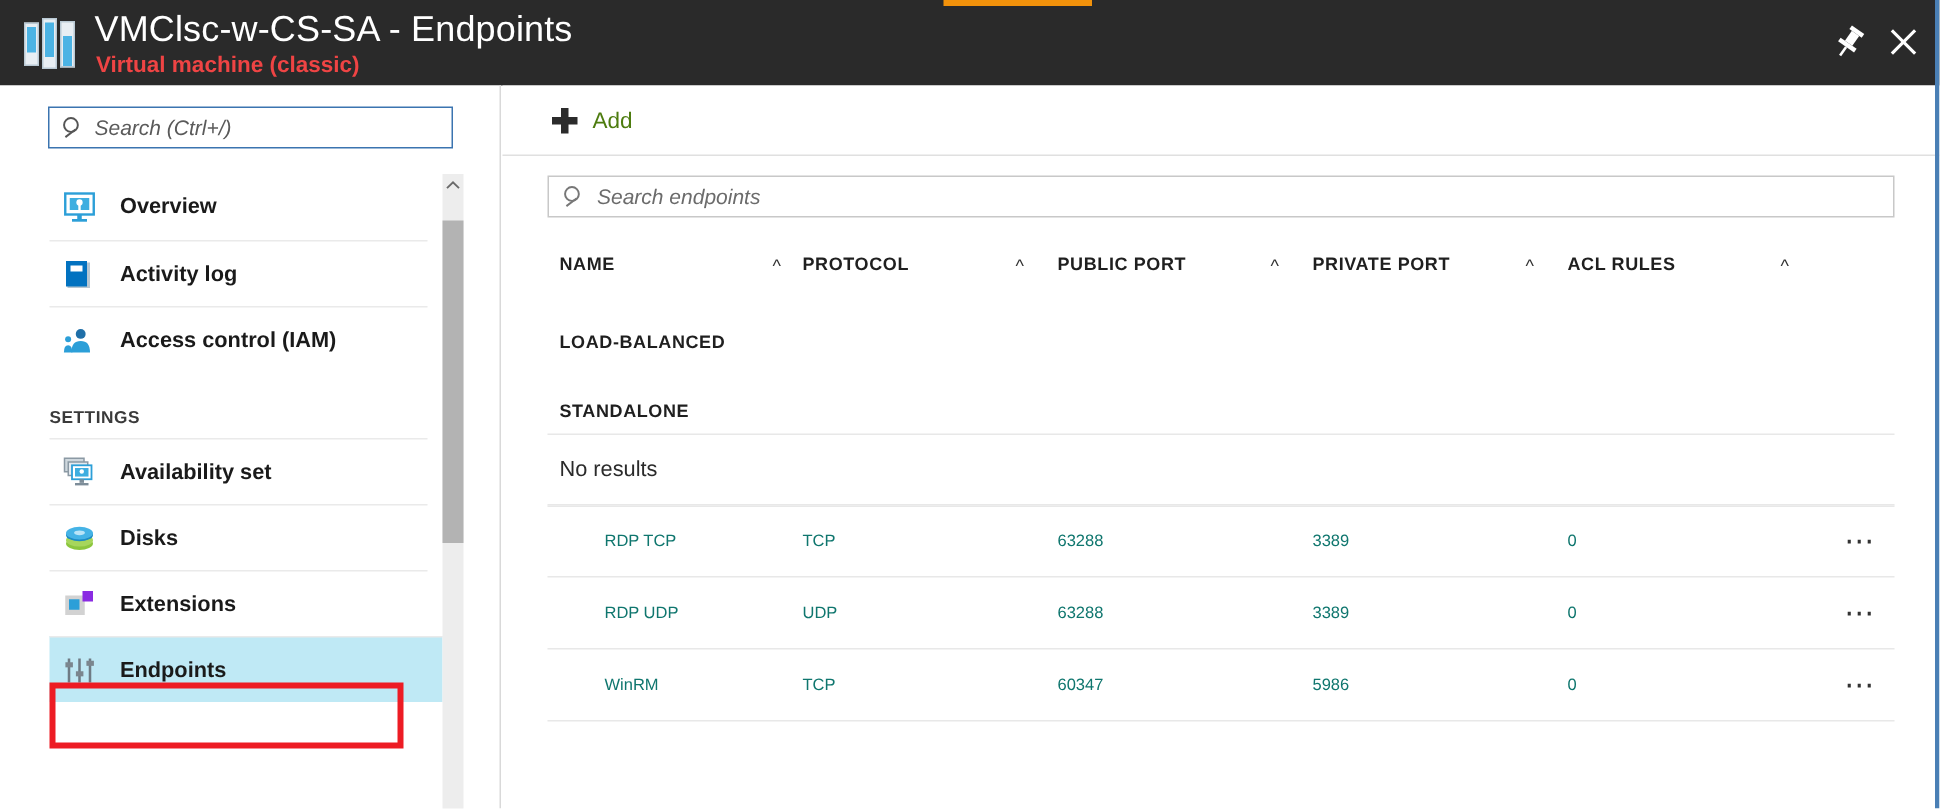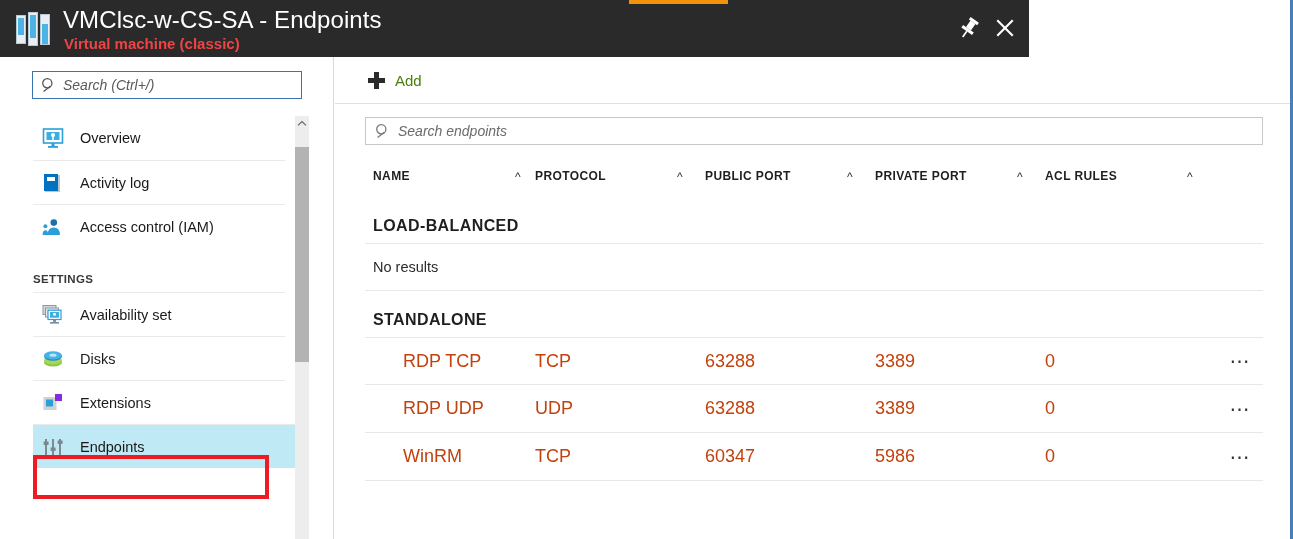--- a/index.html
+++ b/index.html
@@ -13,21 +13,21 @@
 
   
   .accent-bar {
     position: absolute; left: 629px; top: 0; width: 99px; height: 4px;
     background: #f2920b;
     z-index: 5;
   }
 
   
   .header {
-    position: absolute; left: 0; top: 0; width: 1029px; height: 57px;
+    position: absolute; left: 0; top: 0; width: 1293px; height: 57px;
     background: #2a2a2a;
   }
   .header-inner { position: relative; width: 100%; height: 100%; }
 
   .vm-icon {
     position: absolute; left: 14px; top: 11px; width: 40px; height: 36px;
   }
   .vm-icon .bar {
     position: absolute; width: 10px; border: 1px solid #b9c9d4; background: #e8eef3;
   }
@@ -76,21 +76,21 @@
   }
   .nav-search input::placeholder { color: #5a5a5a; font-style: italic; opacity: 1; }
 
   .nav-list {
     position: absolute; left: 0; top: 59px; width: 334px; height: 423px;
     overflow: hidden;
   }
   .nav-item {
     position: relative; height: 44px; margin-left: 33px; width: 252px;
     border-top: 1px solid #eaeaea;
-    display: flex; align-items: center; cursor: pointer;
+    display: flex; align-items: center; cursor: pointer; font-weight: bold;
   }
   .nav-item.first { border-top: 0; }
   .nav-item .ic {
     width: 22px; height: 22px; margin-left: 9px; margin-right: 16px;
     position: relative; flex: 0 0 auto;
   }
   .nav-item .lbl { font-size: 14.5px; color: #1a1a1a; white-space: nowrap; }
   .nav-item.selected { background: #bfe9f5; width: 262px; }
 
   .nav-group {
@@ -162,34 +162,34 @@
   .hdr-row { height: 42px; }
   .hdr-row .cell {
     font-size: 12px; font-weight: 700; color: #1f1f1f; letter-spacing: .4px;
     position: relative;
   }
   .hdr-row .chev {
     position: absolute; top: 1px; font-size: 12px; color: #333; font-weight: 400;
   }
   .sect-row { height: 46px; align-items: flex-end; padding-bottom: 8px; }
   .sect-row .sect {
-    font-size: 16px; font-weight: 700; color: #1f1f1f; letter-spacing: .4px;
+    font-size: 12px; font-weight: 700; color: #1f1f1f; letter-spacing: .4px;
     padding-left: 8px;
     text-align: center;
   }
   .noresult-row {
     height: 48px; border-top: 1px solid #e8e8e8; border-bottom: 1px solid #e8e8e8;
   }
   .noresult-row .txt { font-size: 14.5px; color: #2b2b2b; padding-left: 8px; }
 
   .data-row {
     height: 48px; border-bottom: 1px solid #e8e8e8; cursor: pointer;
   }
   .data-row.first { border-top: 1px solid #e8e8e8; }
-  .data-row .cell { font-size: 18px; color: #c2410c; }
+  .data-row .cell { font-size: 11px; color: #0f766e; }
   .ellipsis {
     position: absolute; right: 8px; top: 50%; transform: translateY(-50%);
     font-size: 20px; letter-spacing: 1.5px; color: #333; cursor: pointer;
     line-height: 10px; padding: 4px;
   }
 
   
   .c-name  { width: 170px; padding-left: 38px; }
   .c-proto { width: 170px; }
   .c-pub   { width: 170px; }
@@ -413,26 +413,26 @@
         </div>
         <div class="cell c-acl">
           <span>ACL RULES</span>
           <span class="chev" style="left:142px">^</span>
         </div>
       </div>
 
       <div class="row sect-row">
         <span class="sect">LOAD-BALANCED</span>
       </div>
+      <div class="row sect-row">
+        <span class="sect">STANDALONE</span>
+      </div>
+
       <div class="row noresult-row">
         <span class="txt">No results</span>
-      </div>
-
-      <div class="row sect-row">
-        <span class="sect">STANDALONE</span>
       </div>
 
       <div class="row data-row first">
         <div class="cell c-name">RDP TCP</div>
         <div class="cell c-proto">TCP</div>
         <div class="cell c-pub">63288</div>
         <div class="cell c-priv">3389</div>
         <div class="cell c-acl">0</div>
         <div class="ellipsis">⋯</div>
       </div>

